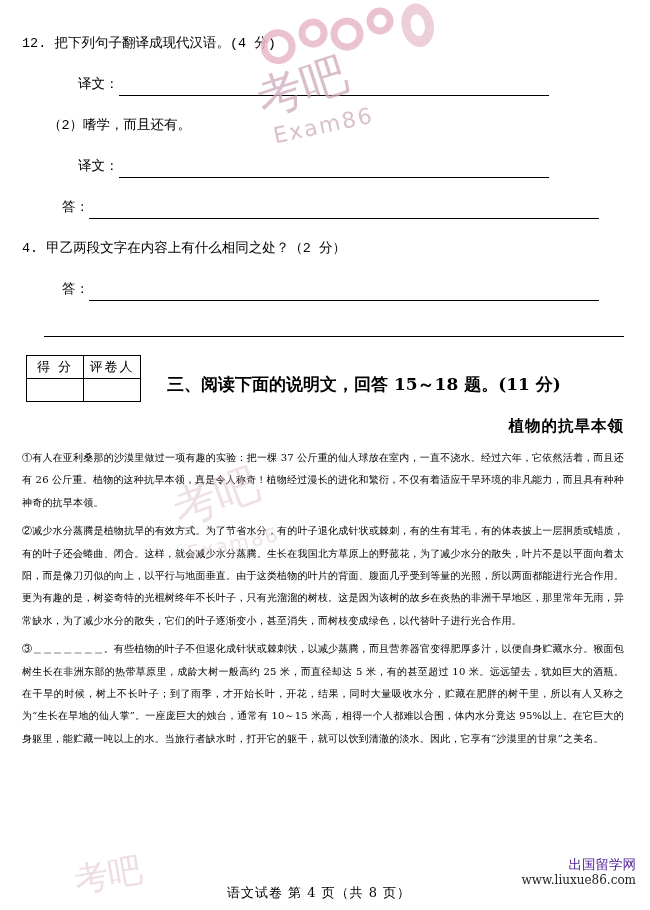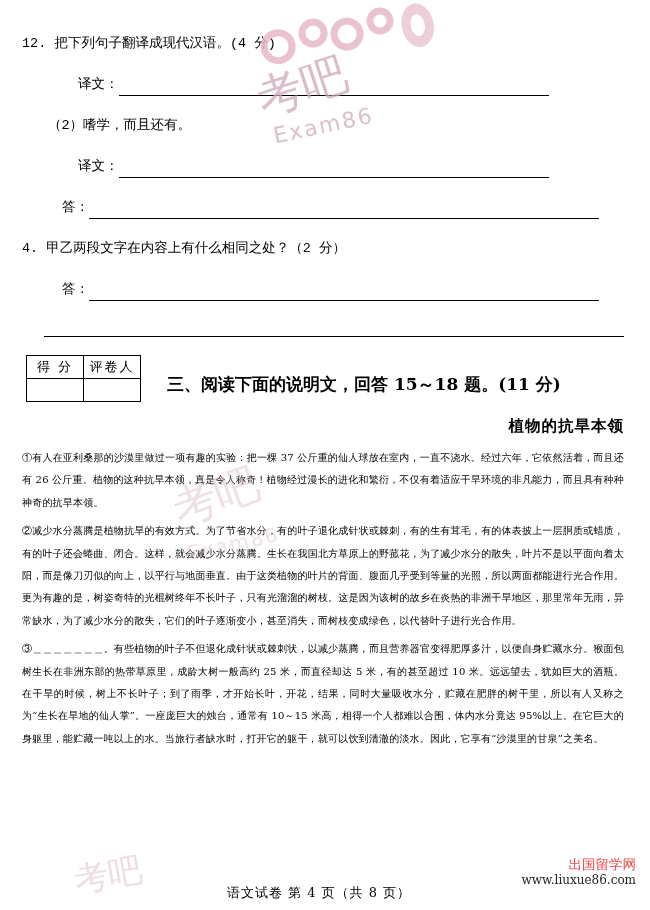--- a/index.html
+++ b/index.html
@@ -109,21 +109,21 @@
   }
   .footer-right {
     position: absolute;
     right: 14px;
     bottom: 22px;
     text-align: right;
     line-height: 16px;
   }
   .footer-right .cn {
     font-size: 13.5px;
-    color: #ef4444;
+    color: #4c1d95;
   }
   .footer-right .url {
     font-size: 12px;
     color: #222;
   }
 
   
   .wm {
     position: absolute;
     pointer-events: none;

